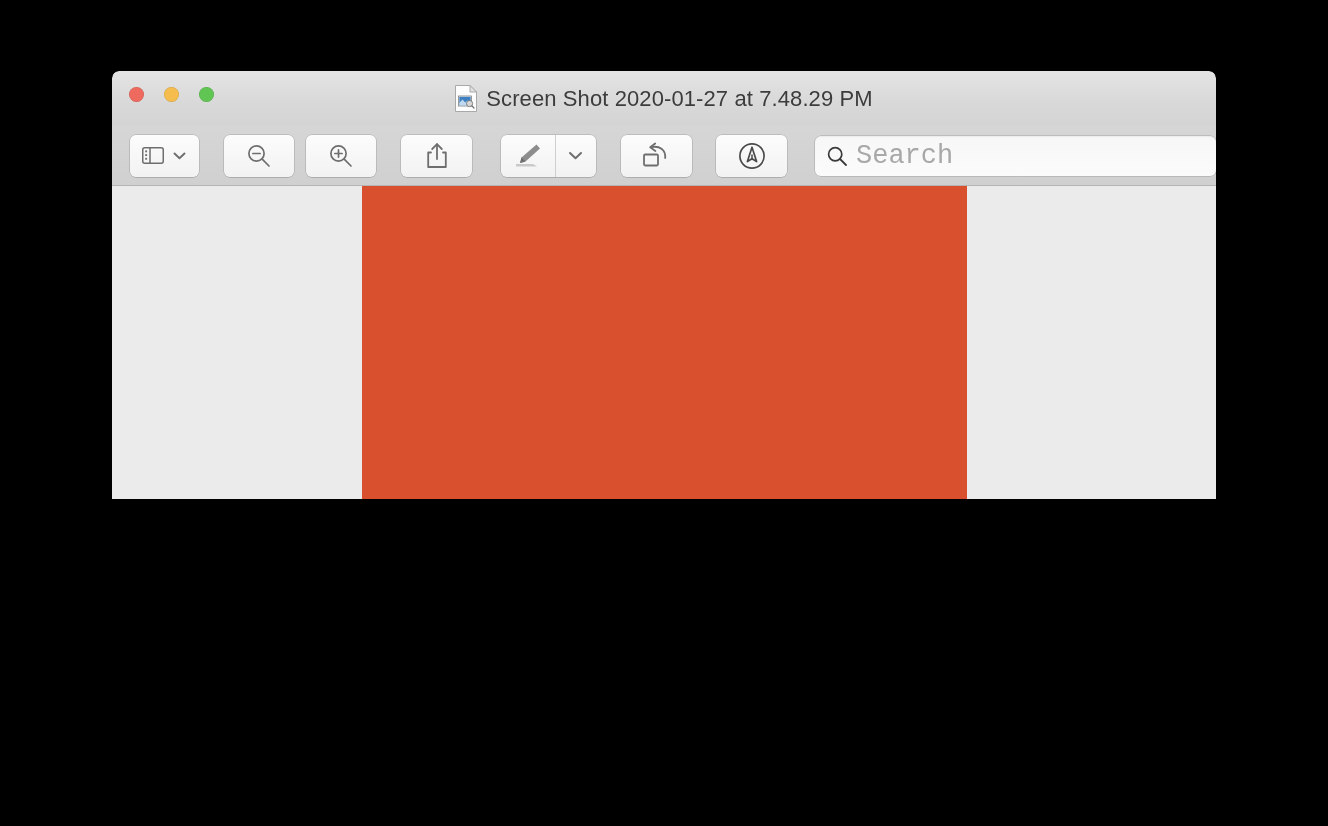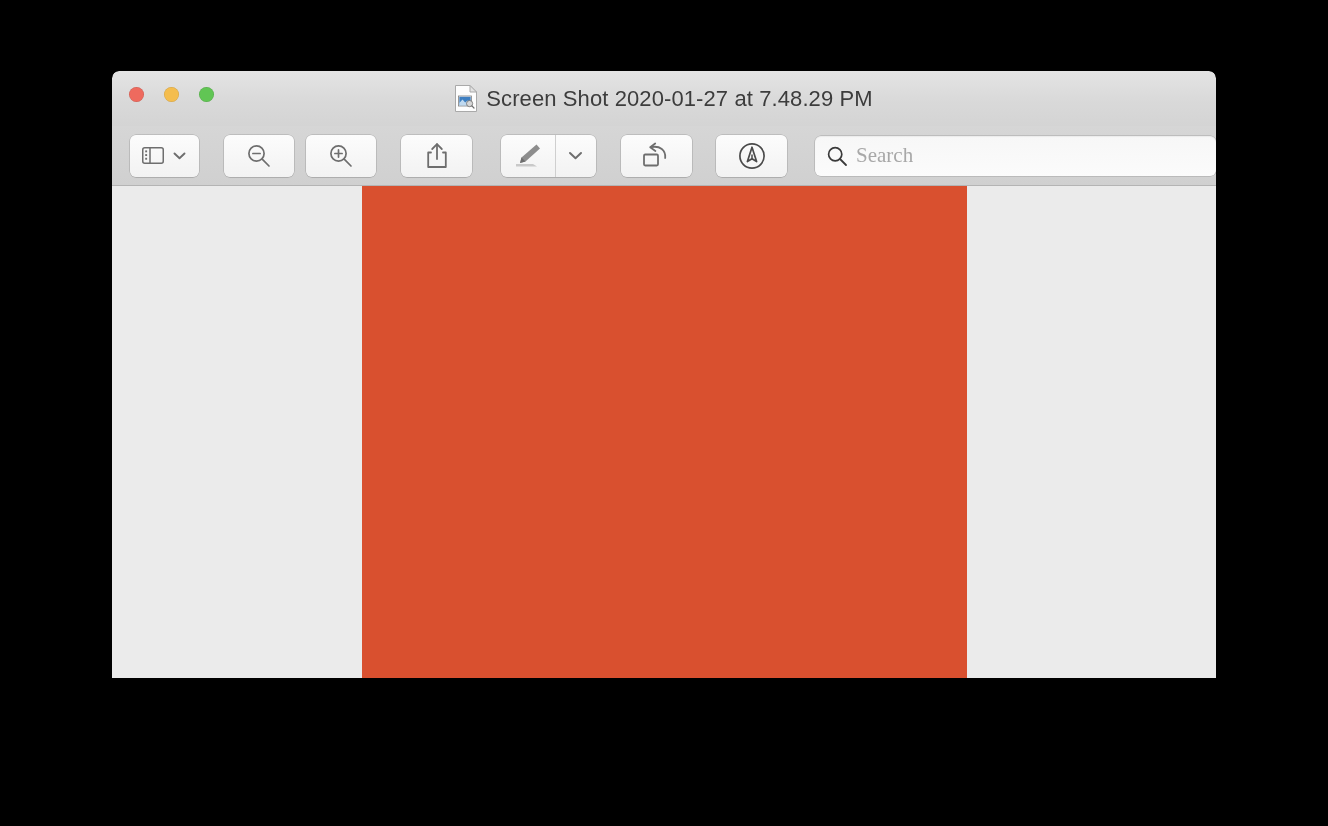--- a/index.html
+++ b/index.html
@@ -18,21 +18,21 @@
     height: 826px;
     background: #000000;
   }
 
   
   #preview-window {
     position: absolute;
     left: 112px;
     top: 71px;
     width: 1104px;
-    height: 607px;
+    height: 428px;
     border-radius: 7px 7px 0 0;
     overflow: hidden;
     box-shadow: 0 0 0 0.5px rgba(0,0,0,0.35);
   }
 
   
   .titlebar {
     position: relative;
     height: 55px;
     background: linear-gradient(to bottom, #E4E4E4 0%, #D9D9D9 55%, #D4D4D4 100%);
@@ -148,23 +148,23 @@
     display: flex;
     align-items: center;
     padding-left: 11px;
     box-sizing: border-box;
     gap: 8px;
   }
   .search-input {
     border: none;
     outline: none;
     background: transparent;
-    font-size: 21px;
+    font-size: 27px;
     color: #2B2B2B;
-    font-family: Liberation Serif, serif;
+    font-family: Liberation Mono, monospace;
     width: 360px;
     padding: 0;
   }
   .search-input::placeholder { color: #A8A8A8; }
 
   
   .content {
     position: relative;
     height: 492px;
     background: #EBEBEB;

